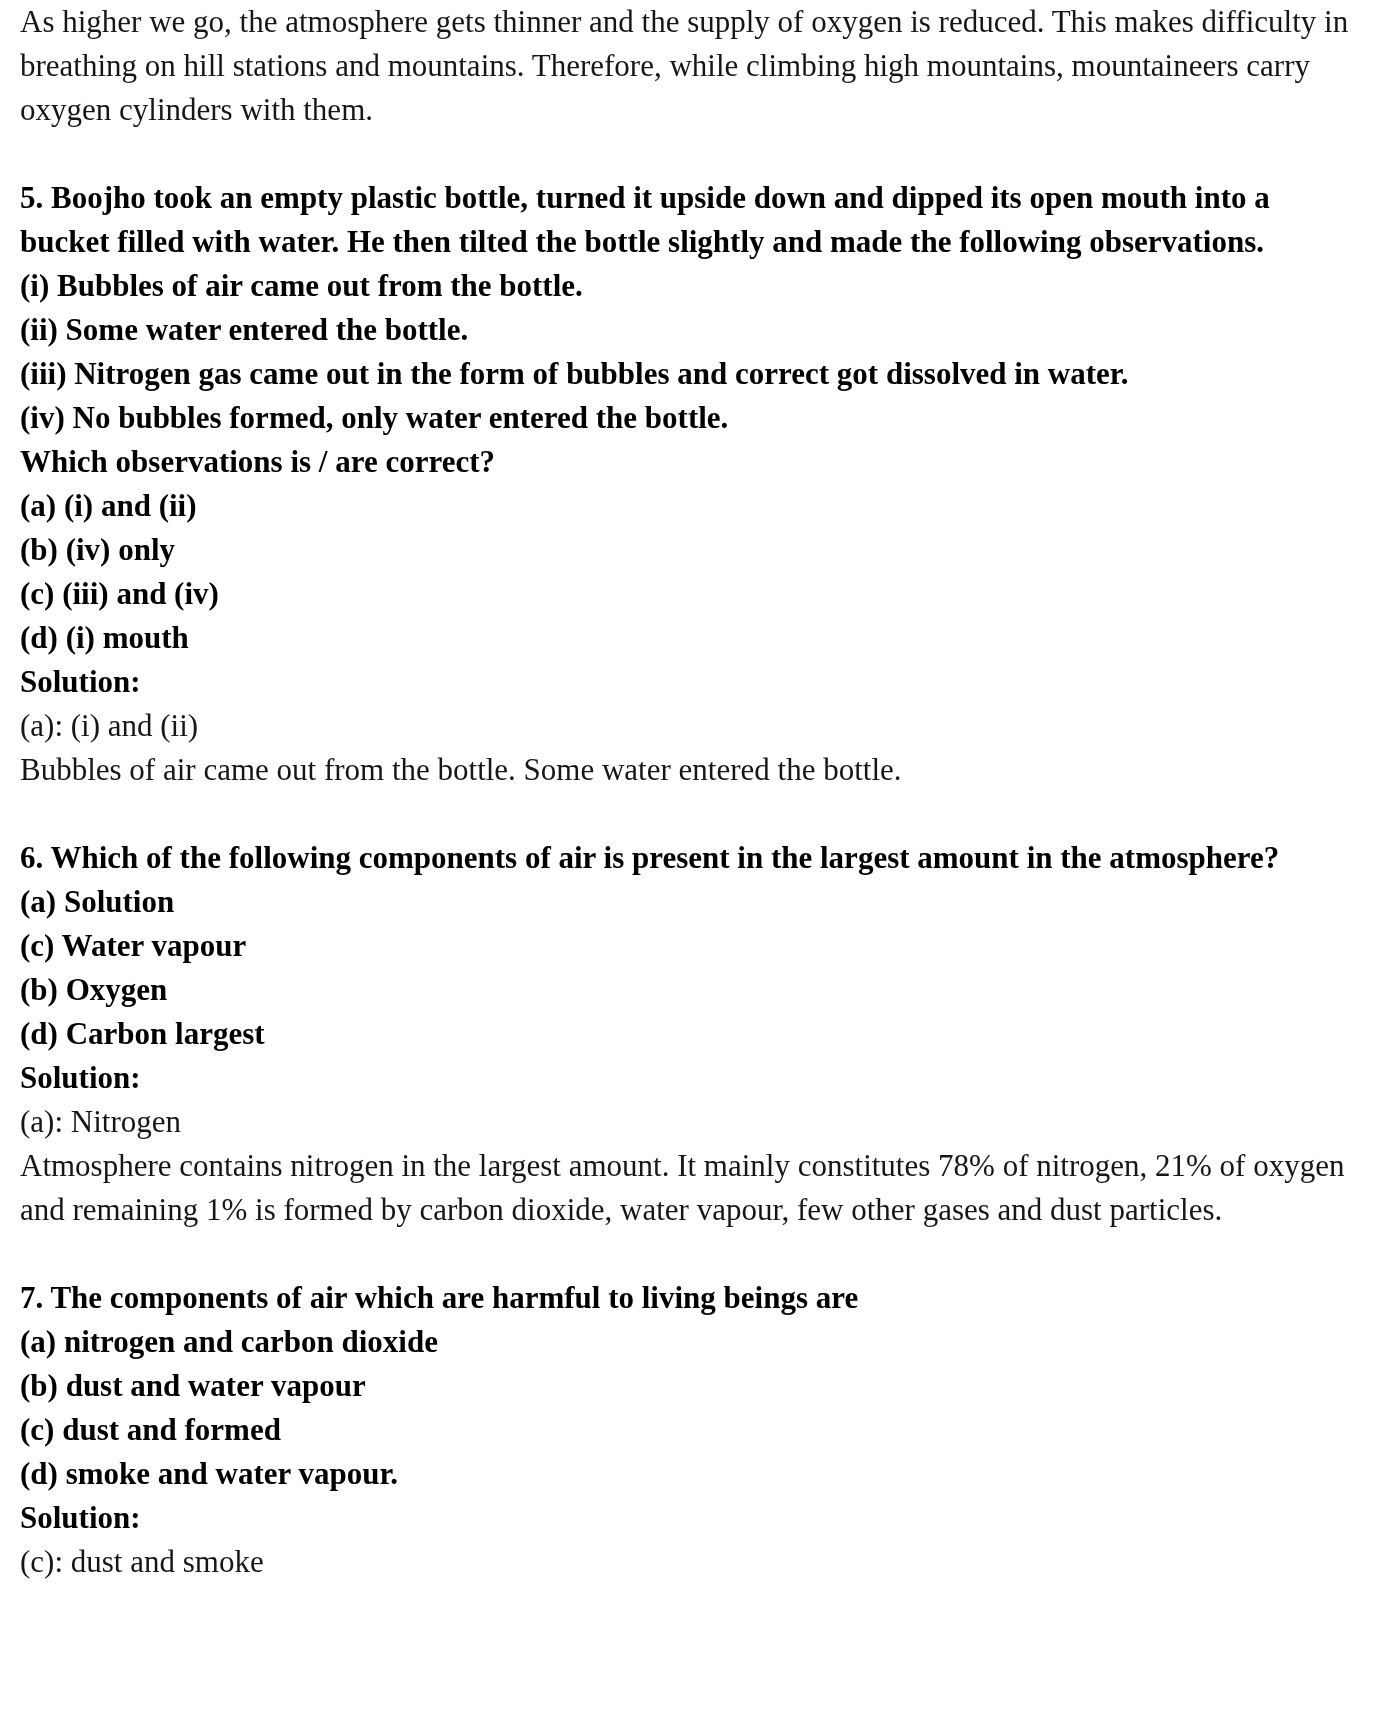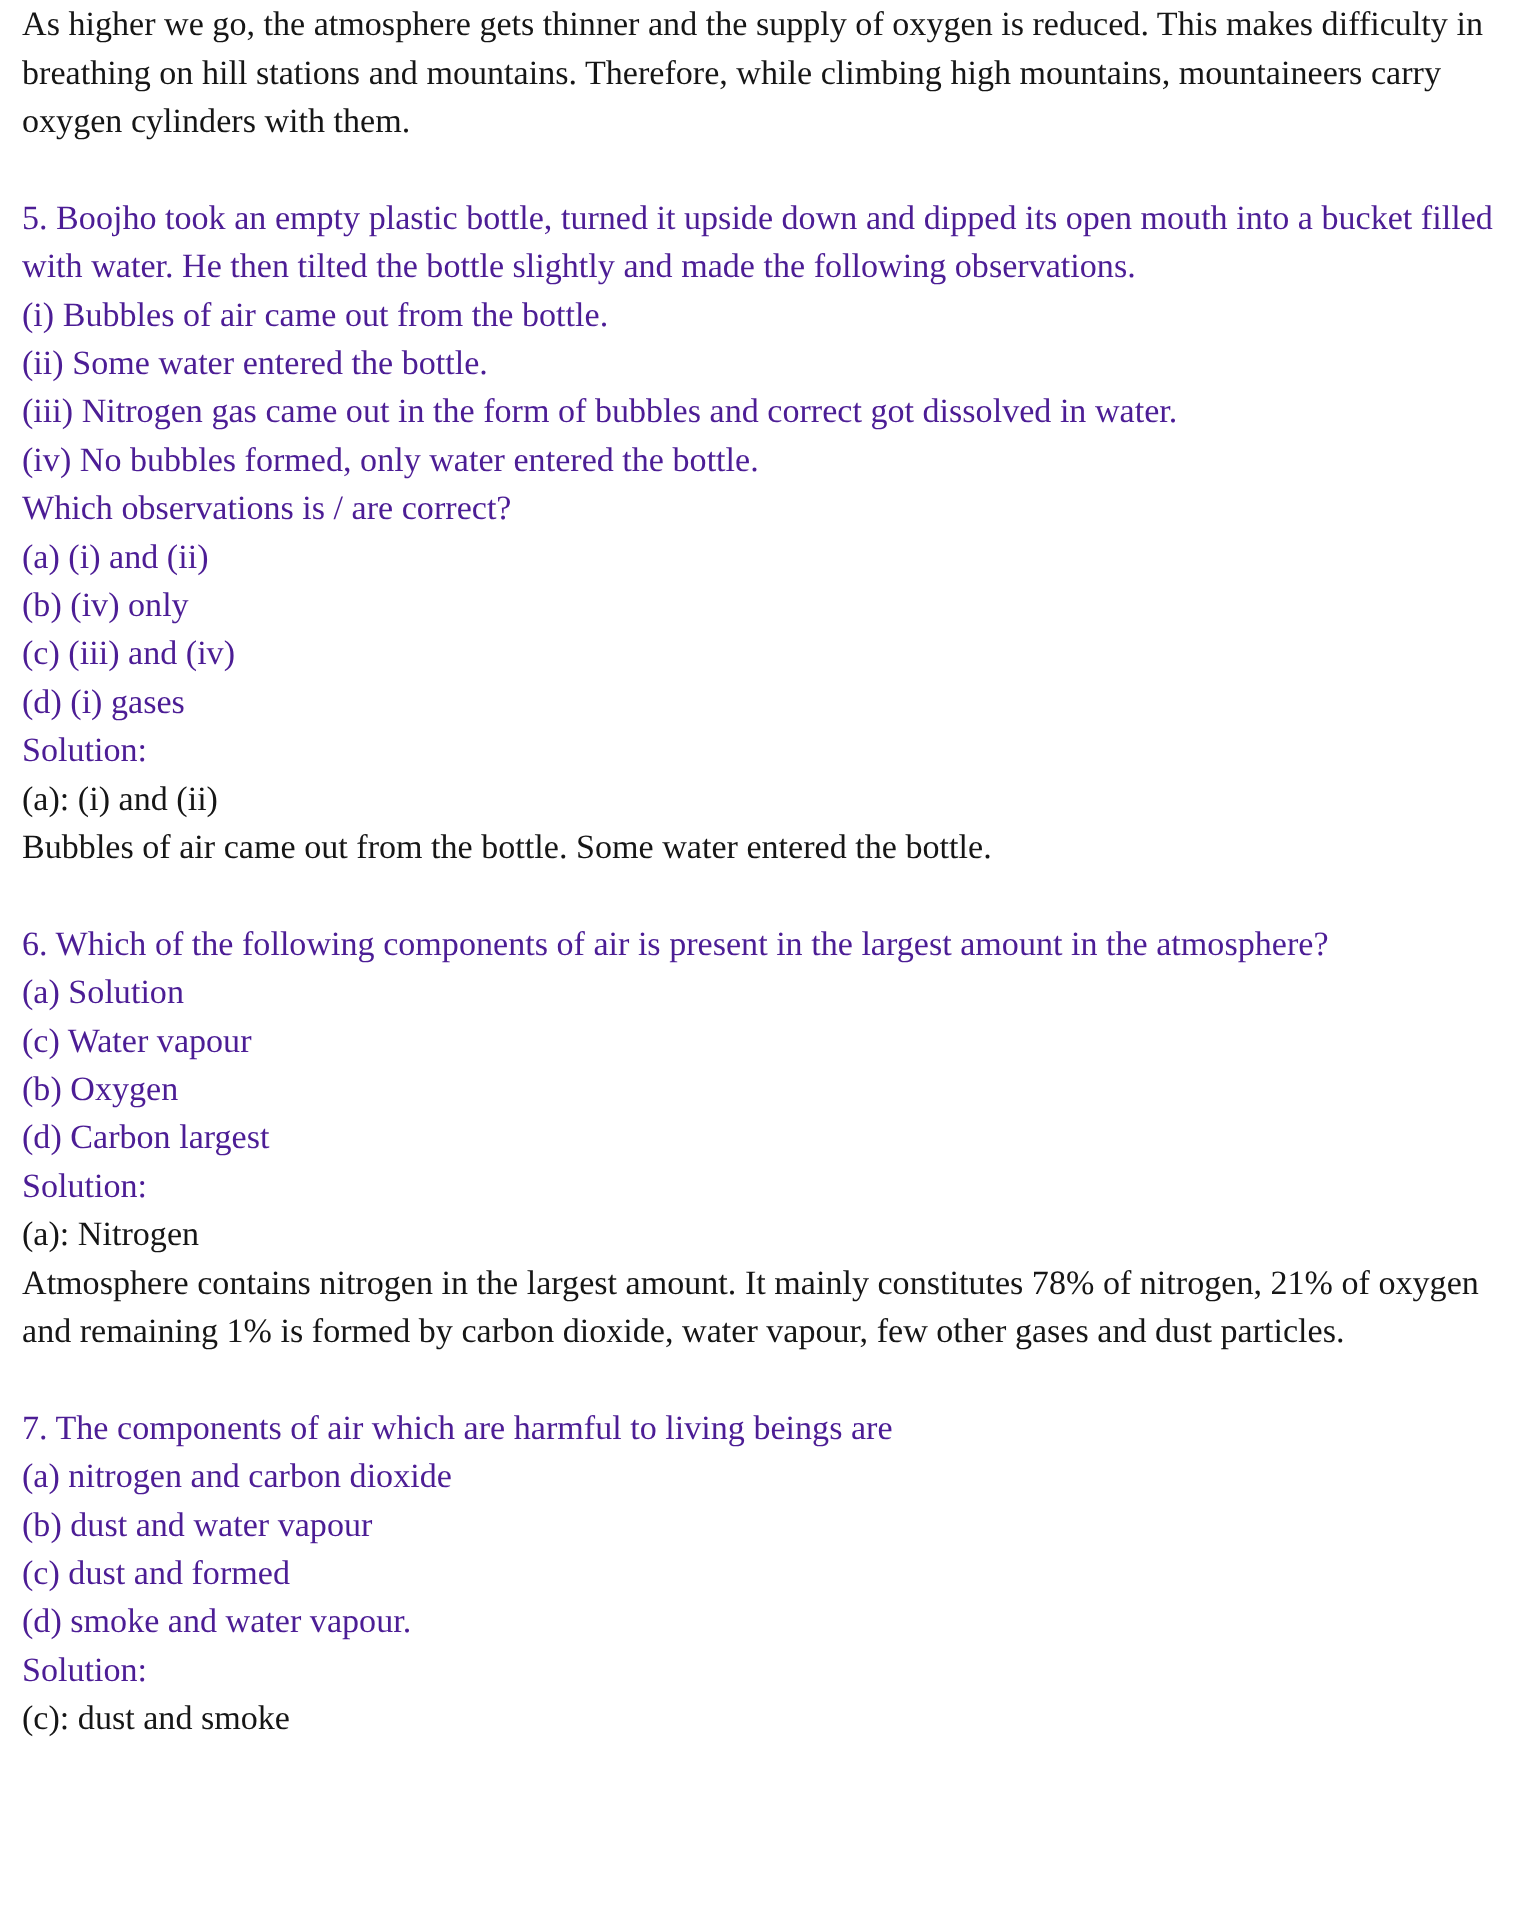--- a/index.html
+++ b/index.html
@@ -18,22 +18,22 @@
   }
   .doc {
     padding: 0 30px 20px 20px;
     box-sizing: border-box;
   }
   p {
     margin: 0;
     padding: 0;
   }
   .b {
-    font-weight: normal;
-    color: #4c1d95;
+    font-weight: bold;
+    color: #000000;
   }
   .gap {
     height: 44px;
   }
 </style>
 </head>
 <body>
 
 <div class="doc">
 
@@ -44,21 +44,21 @@
   <section>
     <p class="b">5. Boojho took an empty plastic bottle, turned it upside down and dipped its open mouth into a bucket filled with water. He then tilted the bottle slightly and made the following observations.</p>
     <p class="b">(i) Bubbles of air came out from the bottle.</p>
     <p class="b">(ii) Some water entered the bottle.</p>
     <p class="b">(iii) Nitrogen gas came out in the form of bubbles and correct got dissolved in water.</p>
     <p class="b">(iv) No bubbles formed, only water entered the bottle.</p>
     <p class="b">Which observations is / are correct?</p>
     <p class="b">(a) (i) and (ii)</p>
     <p class="b">(b) (iv) only</p>
     <p class="b">(c) (iii) and (iv)</p>
-    <p class="b">(d) (i) gases</p>
+    <p class="b">(d) (i) mouth</p>
     <p class="b">Solution:</p>
     <p>(a): (i) and (ii)</p>
     <p>Bubbles of air came out from the bottle. Some water entered the bottle.</p>
   </section>
 
   <div class="gap"></div>
 
   <section>
     <p class="b">6. Which of the following components of air is present in the largest amount in the atmosphere?</p>
     <p class="b">(a) Solution</p>

